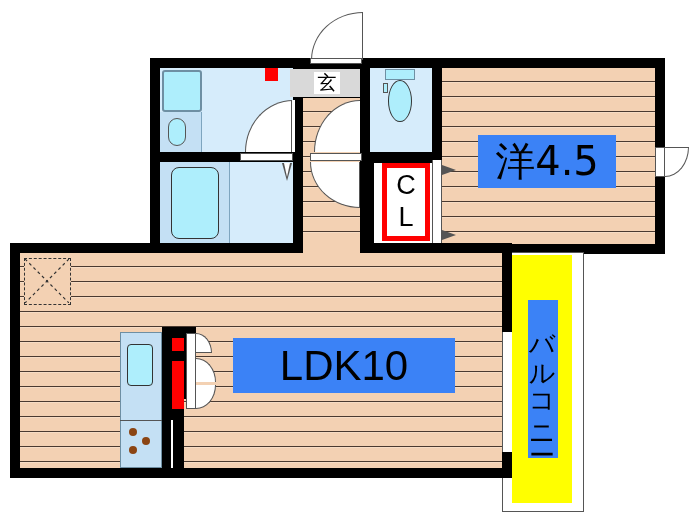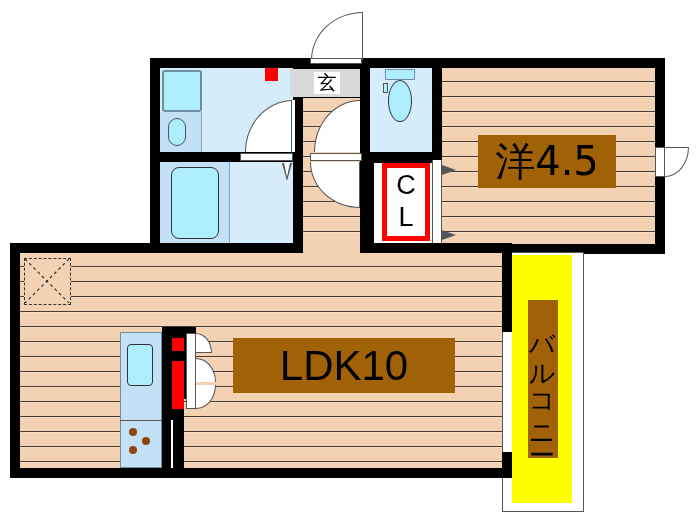--- a/index.html
+++ b/index.html
@@ -1,21 +1,21 @@
 <!DOCTYPE html>
 <html><head>
 <meta charset="utf-8">
 <style>
   html,body{margin:0;padding:0;background:#fff;}
   body{width:700px;height:525px;position:relative;overflow:hidden;font-family:"Liberation Sans",sans-serif;}
   .abs{position:absolute;box-sizing:border-box;}
   .wall{background:#000;position:absolute;}
   .floor{background:repeating-linear-gradient(to bottom,#f3d1b3 0px,#f3d1b3 13px,#4a3a30 13px,#4a3a30 14px,#f7dcc4 14px,#f7dcc4 15px);position:absolute;}
   .wet{background:#d6ecfb;position:absolute;}
-  .label-box{background:#a16207;position:absolute;display:flex;align-items:center;justify-content:center;color:#000;}
+  .label-box{background:#3b82f6;position:absolute;display:flex;align-items:center;justify-content:center;color:#000;}
 </style>
 </head>
 <body>
 
 <div class="abs" style="left:150px;top:58px;width:155px;height:192px;background:#000;"></div>
 
 <div class="wet" style="left:160px;top:68px;width:133px;height:84px;"></div>
 
 <div class="abs" style="left:162px;top:70px;width:40px;height:42px;background:#aeeefc;border:2px solid #6e8fa3;border-radius:3px;"></div>
 

